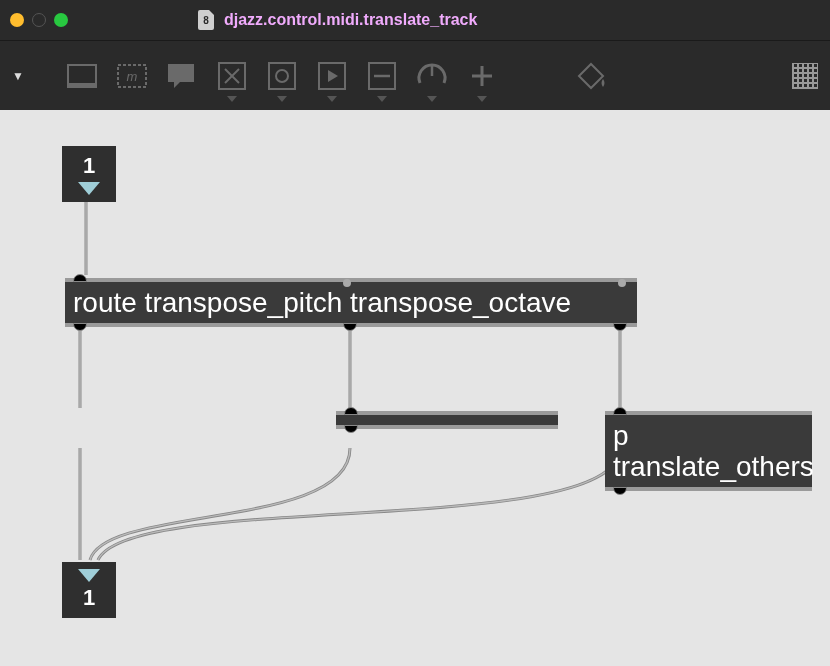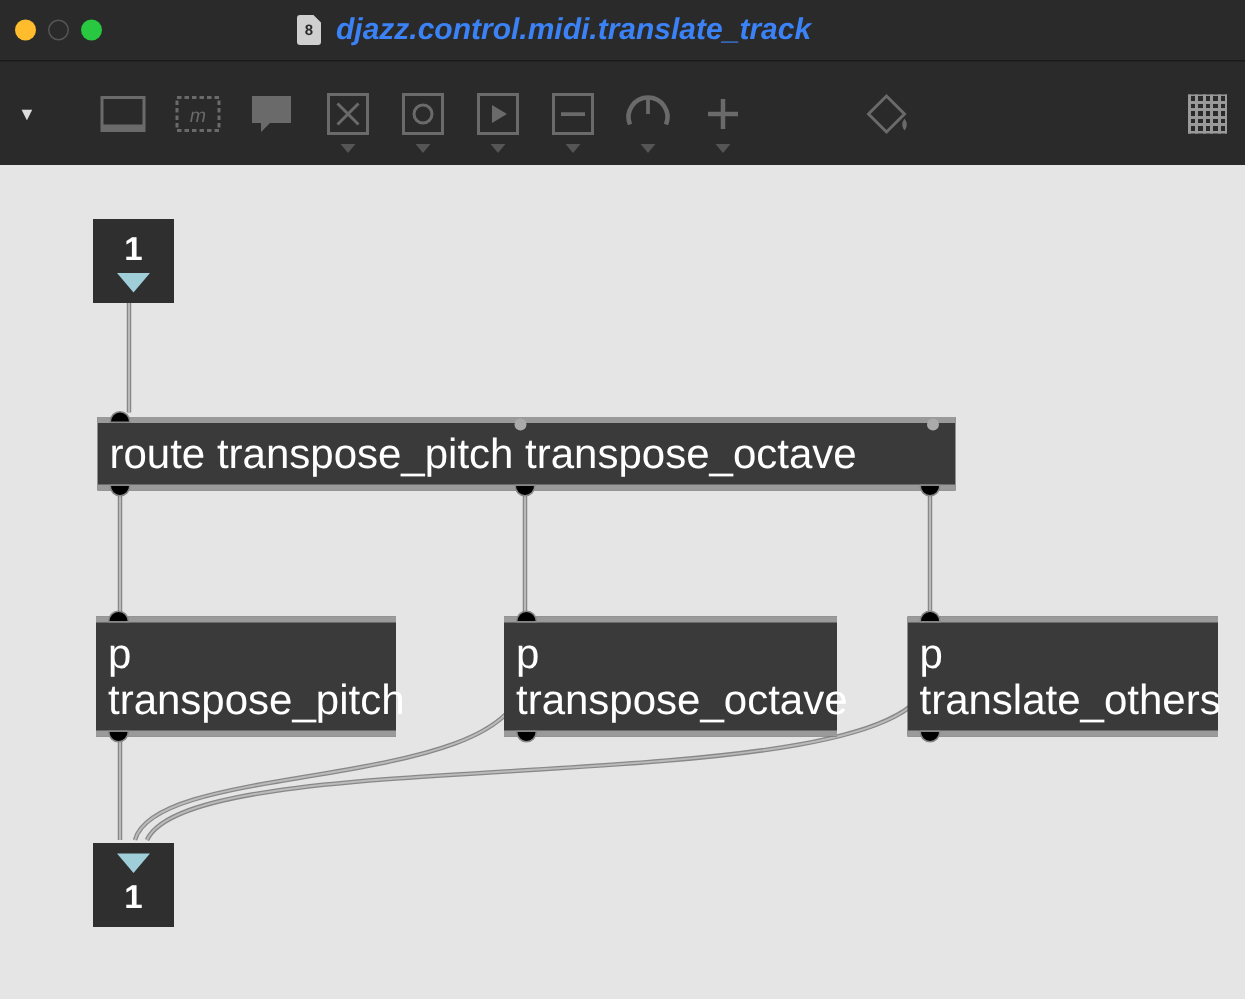--- a/index.html
+++ b/index.html
@@ -24,21 +24,21 @@
     background: #cfcfcf;
     border-radius: 2px;
     position: relative;
     display: flex; align-items: center; justify-content: center;
     font-size: 10px; color: #2a2a2a; font-weight: bold;
   }
   .doc-icon::after {
     content: ""; position: absolute; right: 0; top: 0;
     border-left: 5px solid transparent; border-top: 5px solid #2a2a2a;
   }
-  .window-title { color: #3b82f6; font-size: 20px; font-weight: bold; font-style: italic; }
+  .window-title { color: #f0abfc; font-size: 16px; font-weight: bold; }
 
   .toolbar {
     height: 70px;
     background: #2a2a2a;
     display: flex;
     align-items: center;
     padding: 0 12px;
     gap: 10px;
     border-top: 1px solid #1a1a1a;
     color: #6a6a6a;
@@ -229,29 +229,23 @@
   <div class="node" style="left:65px; top:168px; width:572px;">
     <div class="inlet" style="left:8px;"></div>
     <div class="inlet-dot" style="left:278px;"></div>
     <div class="inlet-dot" style="left:553px;"></div>
     <span>route transpose_pitch transpose_octave</span>
     <div class="outlet" style="left:8px;"></div>
     <div class="outlet" style="left:278px;"></div>
     <div class="outlet" style="left:548px;"></div>
   </div>
 
-  <div class="node" style="left:64px; top:301px; width:200px;">
-    <div class="inlet" style="left:8px;"></div>
-    <span>p transpose_pitch</span>
-    <div class="outlet" style="left:8px;"></div>
-  </div>
 
   <div class="node" style="left:336px; top:301px; width:222px;">
     <div class="inlet" style="left:8px;"></div>
-    <span>p transpose_octave</span>
     <div class="outlet" style="left:8px;"></div>
   </div>
 
   <div class="node" style="left:605px; top:301px; width:207px;">
     <div class="inlet" style="left:8px;"></div>
     <span>p translate_others</span>
     <div class="outlet" style="left:8px;"></div>
   </div>
 
   <div class="numbox out" style="left:62px; top:452px;">

